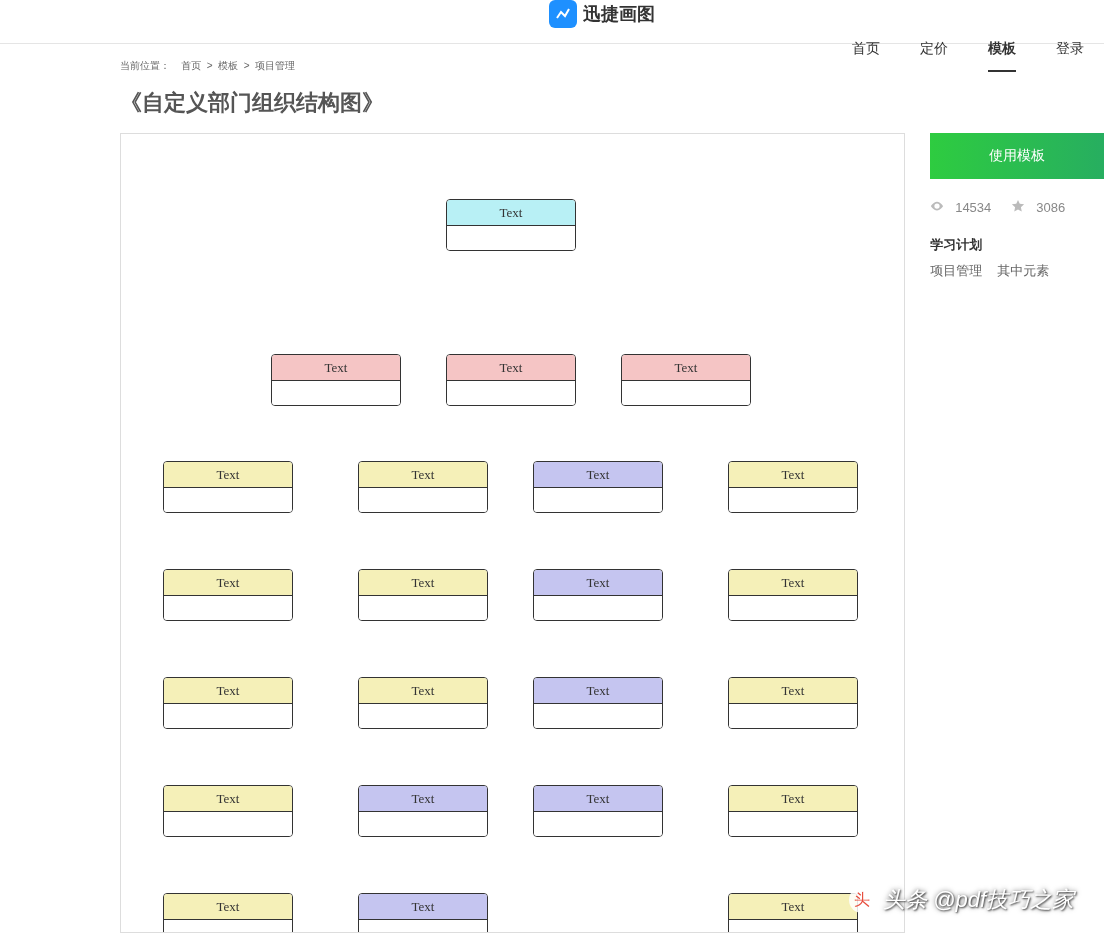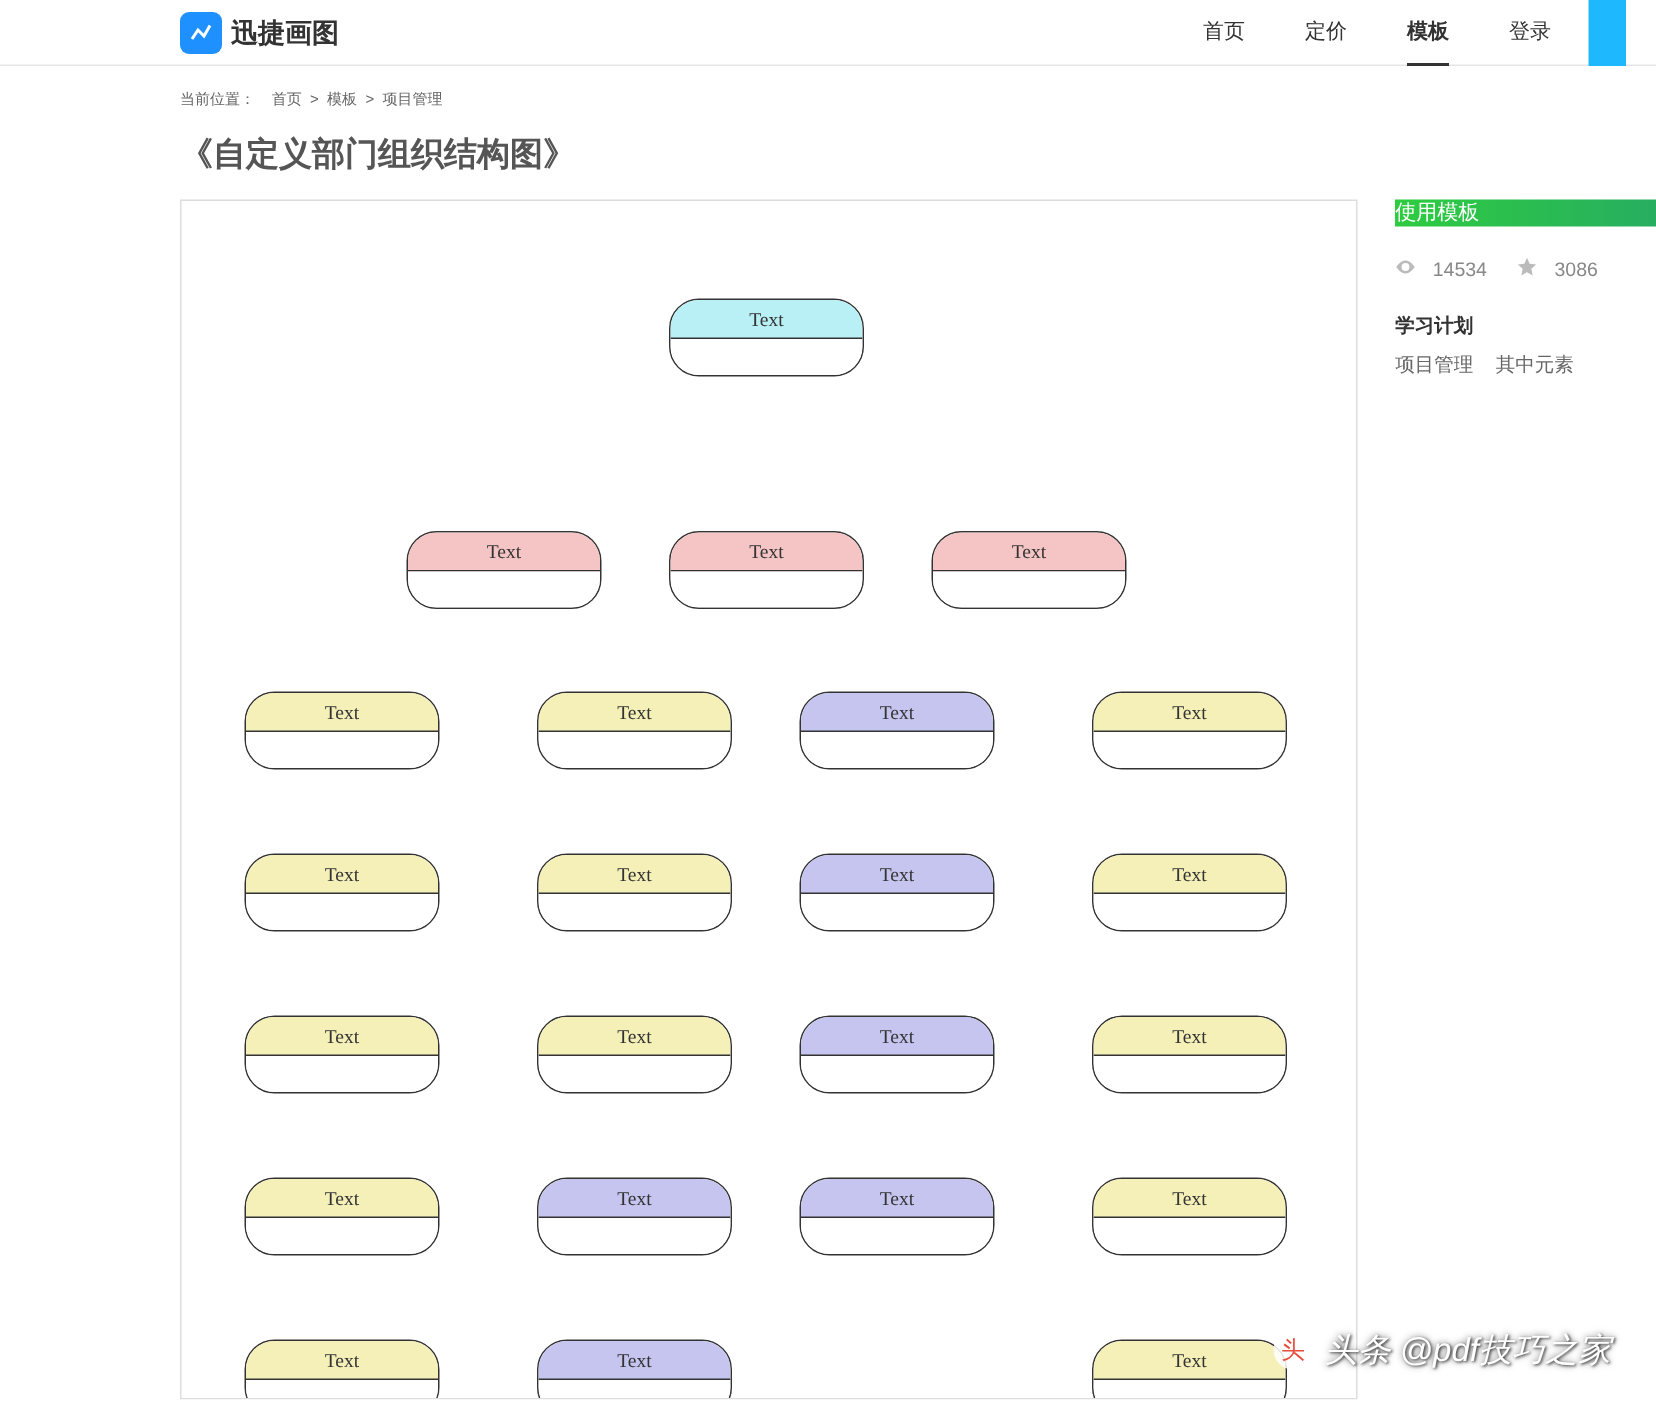--- a/index.html
+++ b/index.html
@@ -4,20 +4,21 @@
   <style>
     * { margin: 0; padding: 0; box-sizing: border-box; }
     body { font-family: "Microsoft YaHei", Arial, sans-serif; background: #fff; color: #333; }
     
     .header {
       display: flex;
       align-items: center;
       padding: 0 20px;
       height: 44px;
       border-bottom: 1px solid #e5e5e5;
+      flex-direction: column;
     }
     .logo {
       display: flex;
       align-items: center;
       gap: 6px;
       margin-left: 100px;
     }
     .logo-icon {
       width: 28px;
       height: 28px;
@@ -71,21 +72,21 @@
       padding: 30px;
       position: relative;
       height: 800px;
       overflow: hidden;
     }
     
     .node {
       position: absolute;
       width: 130px;
       border: 1px solid #333;
-      border-radius: 20px;
+      border-radius: 4px;
       overflow: hidden;
       background: #fff;
     }
     .node-top {
       height: 26px;
       border-bottom: 1px solid #333;
       display: flex;
       align-items: center;
       justify-content: center;
       font-size: 13px;
@@ -106,22 +107,22 @@
     
     .sidebar {
       width: 175px;
       display: flex;
       flex-direction: column;
       gap: 15px;
     }
     .btn-primary {
       background: linear-gradient(to right, #2ecc40, #27ae60);
       color: #fff;
-      text-align: left;
-      padding: 0;
+      text-align: center;
+      padding: 14px;
       font-size: 14px;
       cursor: pointer;
       border: none;
     }
     .btn-secondary {
       background: #fff;
       border: 1px solid #ddd;
       text-align: center;
       padding: 14px;
       font-size: 14px;

